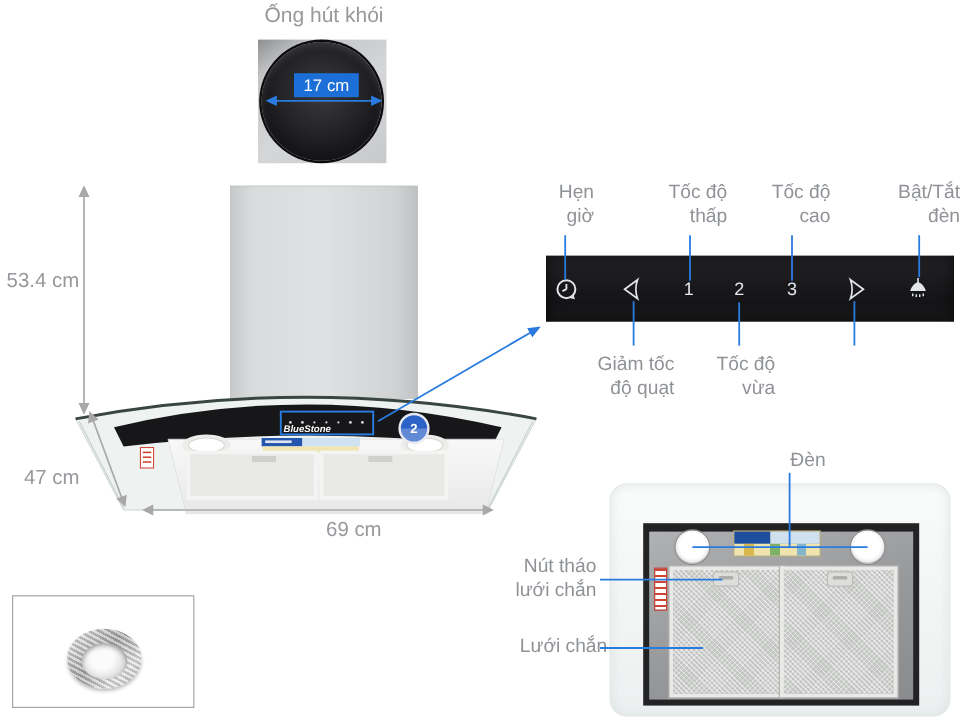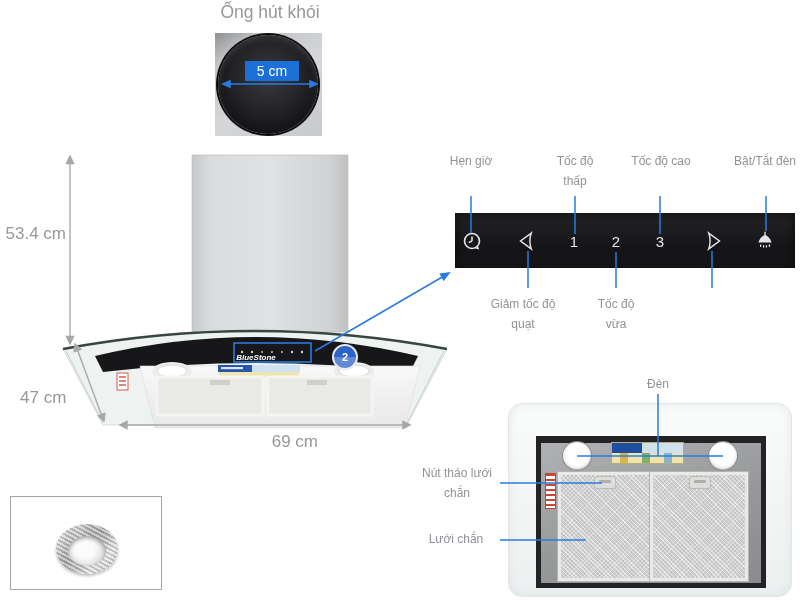--- a/index.html
+++ b/index.html
@@ -1,21 +1,21 @@
 <!DOCTYPE html>
 <html><head>
 <meta charset="utf-8">
 <style>
   html,body{margin:0;padding:0;background:#ffffff;}
   #canvas{
     position:relative;width:800px;height:600px;overflow:hidden;background:#ffffff;
     font-family:"Liberation Sans","DejaVu Sans",sans-serif;
     padding-left:40px;
   }
-  .lbl{position:absolute;color:#8f9296;font-size:12px;line-height:20px;text-align:center;}
+  .lbl{position:absolute;color:#8f9296;font-size:16px;line-height:20px;text-align:right;}
   .dim{position:absolute;color:#97989c;font-size:17px;line-height:20px;}
   .abs{position:absolute;}
   svg{display:block;}
 
   
   #duct-title{left:180px;top:2px;width:180px;font-size:17.5px;color:#97989c;text-align:center;}
   #duct-box{left:215px;top:33px;width:107px;height:103px;
     background:linear-gradient(145deg,#8d8f90 0%,#c2c4c5 18%,#d4d6d7 55%,#c7c9ca 100%);}
   #duct-circle{left:3px;top:2px;width:100px;height:99px;border-radius:50%;
     background:radial-gradient(circle at 50% 42%,#3a3a3c 0%,#242426 45%,#111113 78%,#1c1c1e 100%);
@@ -77,21 +77,21 @@
 </style>
 </head>
 <body>
 
 <div id="canvas">
 
   <div class="dim" id="duct-title">Ống hút khói</div>
   <div class="abs" id="duct-box">
     <div class="abs" id="duct-circle"></div>
   </div>
-  <div class="abs" id="duct-dim">5 cm</div>
+  <div class="abs" id="duct-dim">17 cm</div>
 
   <div class="dim" style="left:2px;top:224px;width:64px;text-align:right;">53.4 cm</div>
   <div class="dim" style="left:20px;top:388px;width:64px;text-align:left;">47 cm</div>
   <div class="dim" style="left:218px;top:432px;width:100px;text-align:right;">69 cm</div>
 
   <svg id="product-svg" width="400" height="295" viewBox="0 0 400 295">
     <defs>
       <linearGradient id="chimG" x1="0" y1="0" x2="1" y2="0">
         <stop offset="0" stop-color="#c6c8c9"></stop>
           <stop offset="0.12" stop-color="#d9dbdc"></stop>

